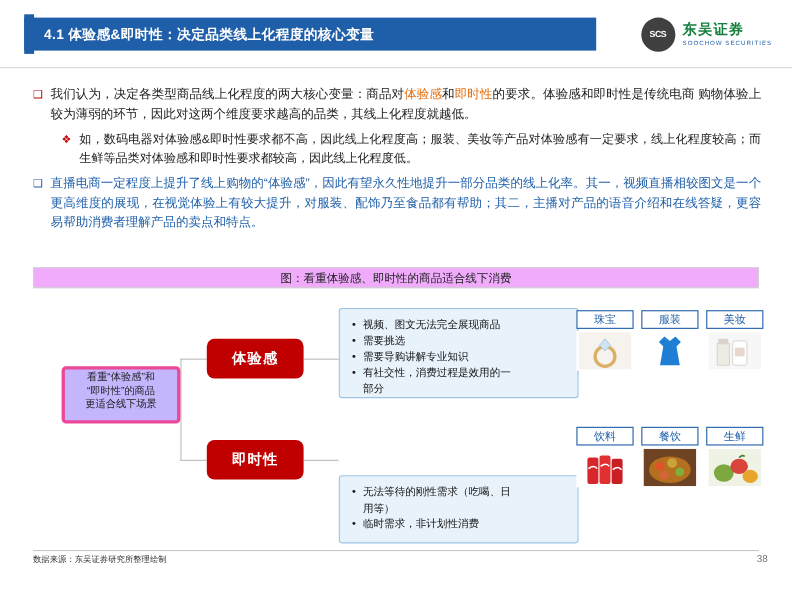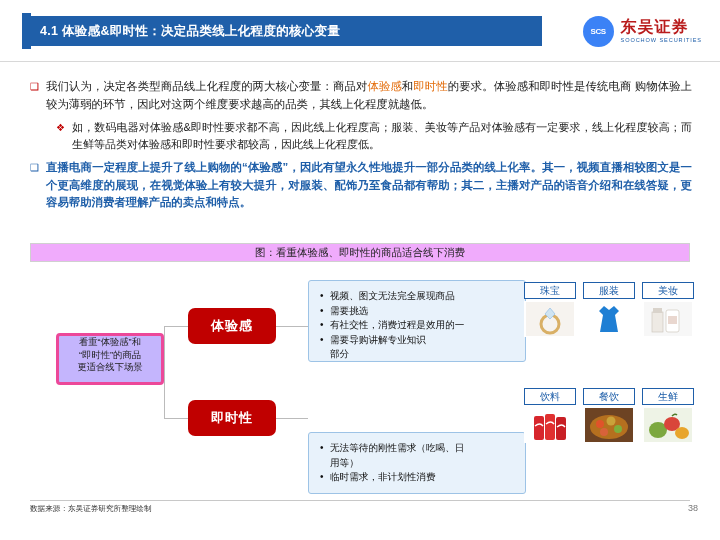--- a/index.html
+++ b/index.html
@@ -38,27 +38,27 @@
     background:#d8d8d8;
   }
 
   
   .logo {
     position:absolute; right:18px; top:14px; height:34px;
     display:flex; align-items:center; gap:7px;
   }
   .logo-mark {
     width:31px; height:31px; border-radius:50%;
-    background:#3b82f6;
+    background:#404040;
     display:flex; align-items:center; justify-content:center;
     color:#fff; font-size:8px; font-weight:bold;
     letter-spacing:-0.5px;
   }
   .logo-text-cn {
-    color:#b91c1c; font-size:16px; font-weight:bold; letter-spacing:1px;
+    color:#15803d; font-size:13px; font-weight:bold; letter-spacing:1px;
     line-height:18px;
   }
   .logo-text-en {
     color:#1f5fa9; font-size:5.6px; letter-spacing:0.9px; line-height:8px;
   }
 
   
   .bullets { position:absolute; left:30px; top:78px; width:662px; }
   .b-row { display:flex; align-items:flex-start; margin-bottom:6px; }
   .b-mark {
@@ -66,21 +66,21 @@
     color:#c00000; text-align:left;
   }
   .b-mark.blue { color:#1f5fa9; }
   .b-text {
     font-size:11.4px; line-height:17.5px; color:#1a1a1a;
     text-align:justify; flex:1;
   }
   .b-row.level2 { margin-left:26px; }
   .b-row.level2 .b-text { font-size:11px; line-height:17px; }
   .orange { color:#e36c0a; }
-  .b-text.blue-strong { color:#1f5fa9; font-weight:bold; }
+  .b-text.blue-strong { color:#1f5fa9; font-weight:normal; }
 
   
   .fig-caption {
     position:absolute; left:30px; top:243px; width:660px; height:19px;
     background:#f0abfc; border:1px solid #d0d0d0;
     font-size:10.5px; color:#222; display:flex;
     align-items:center; justify-content:center;
   }
 
   
@@ -205,22 +205,22 @@
     <span>更适合线下场景</span>
   </div>
 
   <div class="pill pill-1">体验感</div>
   <div class="pill pill-2">即时性</div>
 
   <div class="desc desc-1">
     <ul>
       <li>视频、图文无法完全展现商品</li>
       <li>需要挑选</li>
+      <li>需要导购讲解专业知识</li>
       <li>有社交性，消费过程是效用的一</li>
-      <li>需要导购讲解专业知识</li>
       <li class="cont">部分</li>
     </ul>
   </div>
 
   <div class="desc desc-2">
     <ul>
       <li>无法等待的刚性需求（吃喝、日</li>
       <li class="cont">用等）</li>
       <li>临时需求，非计划性消费</li>
     </ul>

